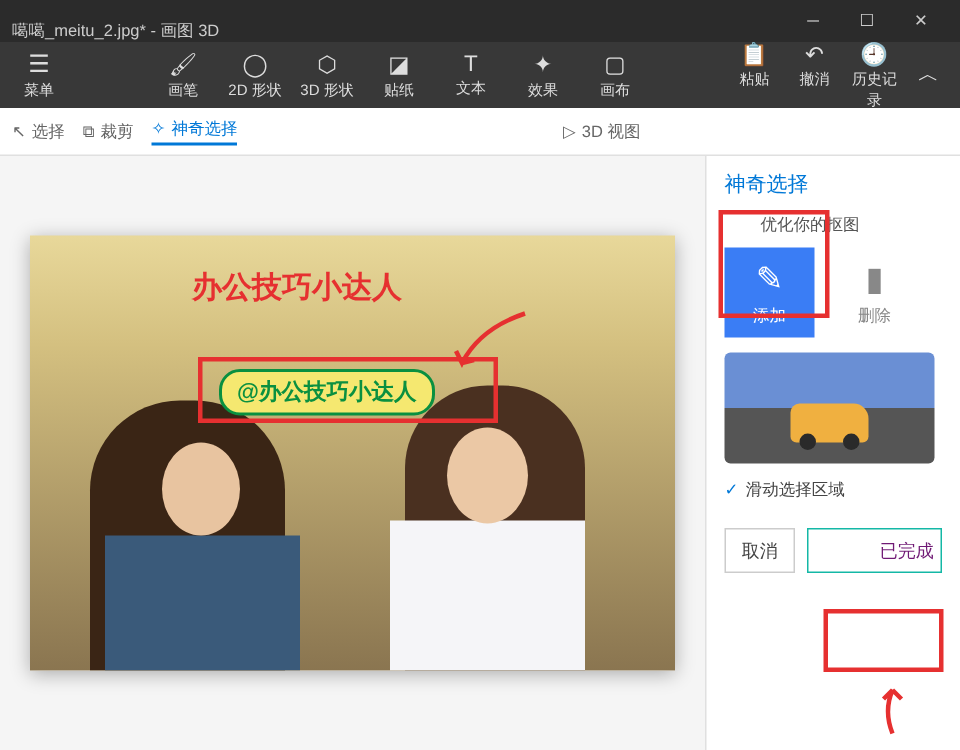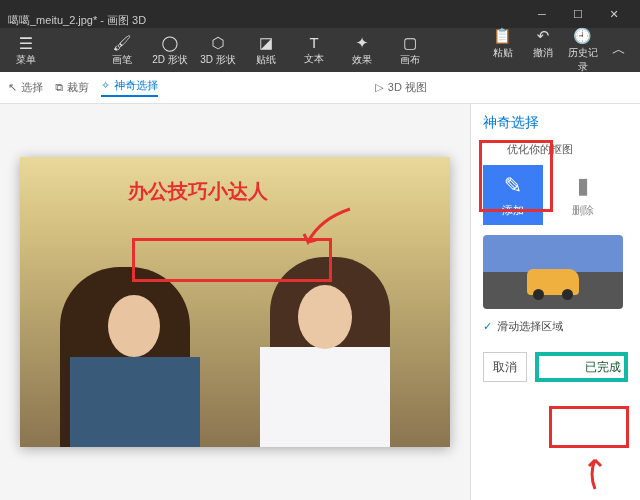--- a/index.html
+++ b/index.html
@@ -46,21 +46,21 @@
 .preview { width: 140px; height: 74px; background: linear-gradient(180deg, #6a8fd4 50%, #555 50%); border-radius: 4px; margin-bottom: 10px; display: flex; align-items: center; justify-content: center; }
 .car { width: 52px; height: 26px; background: #f0b040; border-radius: 6px 10px 4px 4px; position: relative; margin-top: 20px; }
 .car::before, .car::after { content: ''; position: absolute; bottom: -5px; width: 11px; height: 11px; background: #2a2a2a; border-radius: 50%; }
 .car::before { left: 6px; } .car::after { right: 6px; }
 .hint { font-size: 10px; color: #777; line-height: 1.5; margin-bottom: 12px; }
 .check-row { font-size: 11px; color: #444; display: flex; align-items: center; gap: 5px; margin-bottom: 18px; }
 .check-row .chk { color: #0078d7; }
 .btn-row { display: flex; gap: 8px; }
 .btn { flex: 1; height: 30px; font-size: 12px; display: flex; align-items: center; justify-content: center; cursor: pointer; }
 .btn.cancel { background: #fff; border: 1px solid #ccc; color: #444; }
-.btn.done { border: 4px solid #14b8a6; color: #14532d; background: #fff; padding-left: 43px; }
+.btn.done { border: 1px solid #14b8a6; color: #701a75; background: #fff; padding-left: 43px; }
 .rb3 { position: absolute; top: 302px; left: 78px; width: 80px; height: 42px; }
 .arrow2 { position: absolute; top: 350px; left: 106px; }
 </style>
 </head>
 <body>
 
 <div class="titlebar">
   <span class="title">噶噶_meitu_2.jpg* - 画图 3D</span>
   <span class="winbtn">─</span>
   <span class="winbtn">☐</span>
@@ -116,20 +116,21 @@
     <svg class="arrow1" width="60" height="50">
         <path d="M50 5 Q20 15 8 38 L4 30 M8 38 L16 36" stroke="#e63030" stroke-width="3" fill="none"></path>
       </svg>
     <div class="photo">
       <div class="face1"></div>
       <div class="face2"></div>
       <div class="body1"></div>
       <div class="body2"></div>
     </div>
     <div class="red-box rb1"></div>
+    <div class="watermark">@办公技巧小达人</div>
   </div>
 
   <div class="right-panel">
     <div class="panel-title">神奇选择</div>
     <div class="panel-sub">优化你的抠图</div>
     <div class="mode-row">
       <div class="mode-card add">
         <span class="ic">✎</span>
         <span>添加</span>
       </div>

